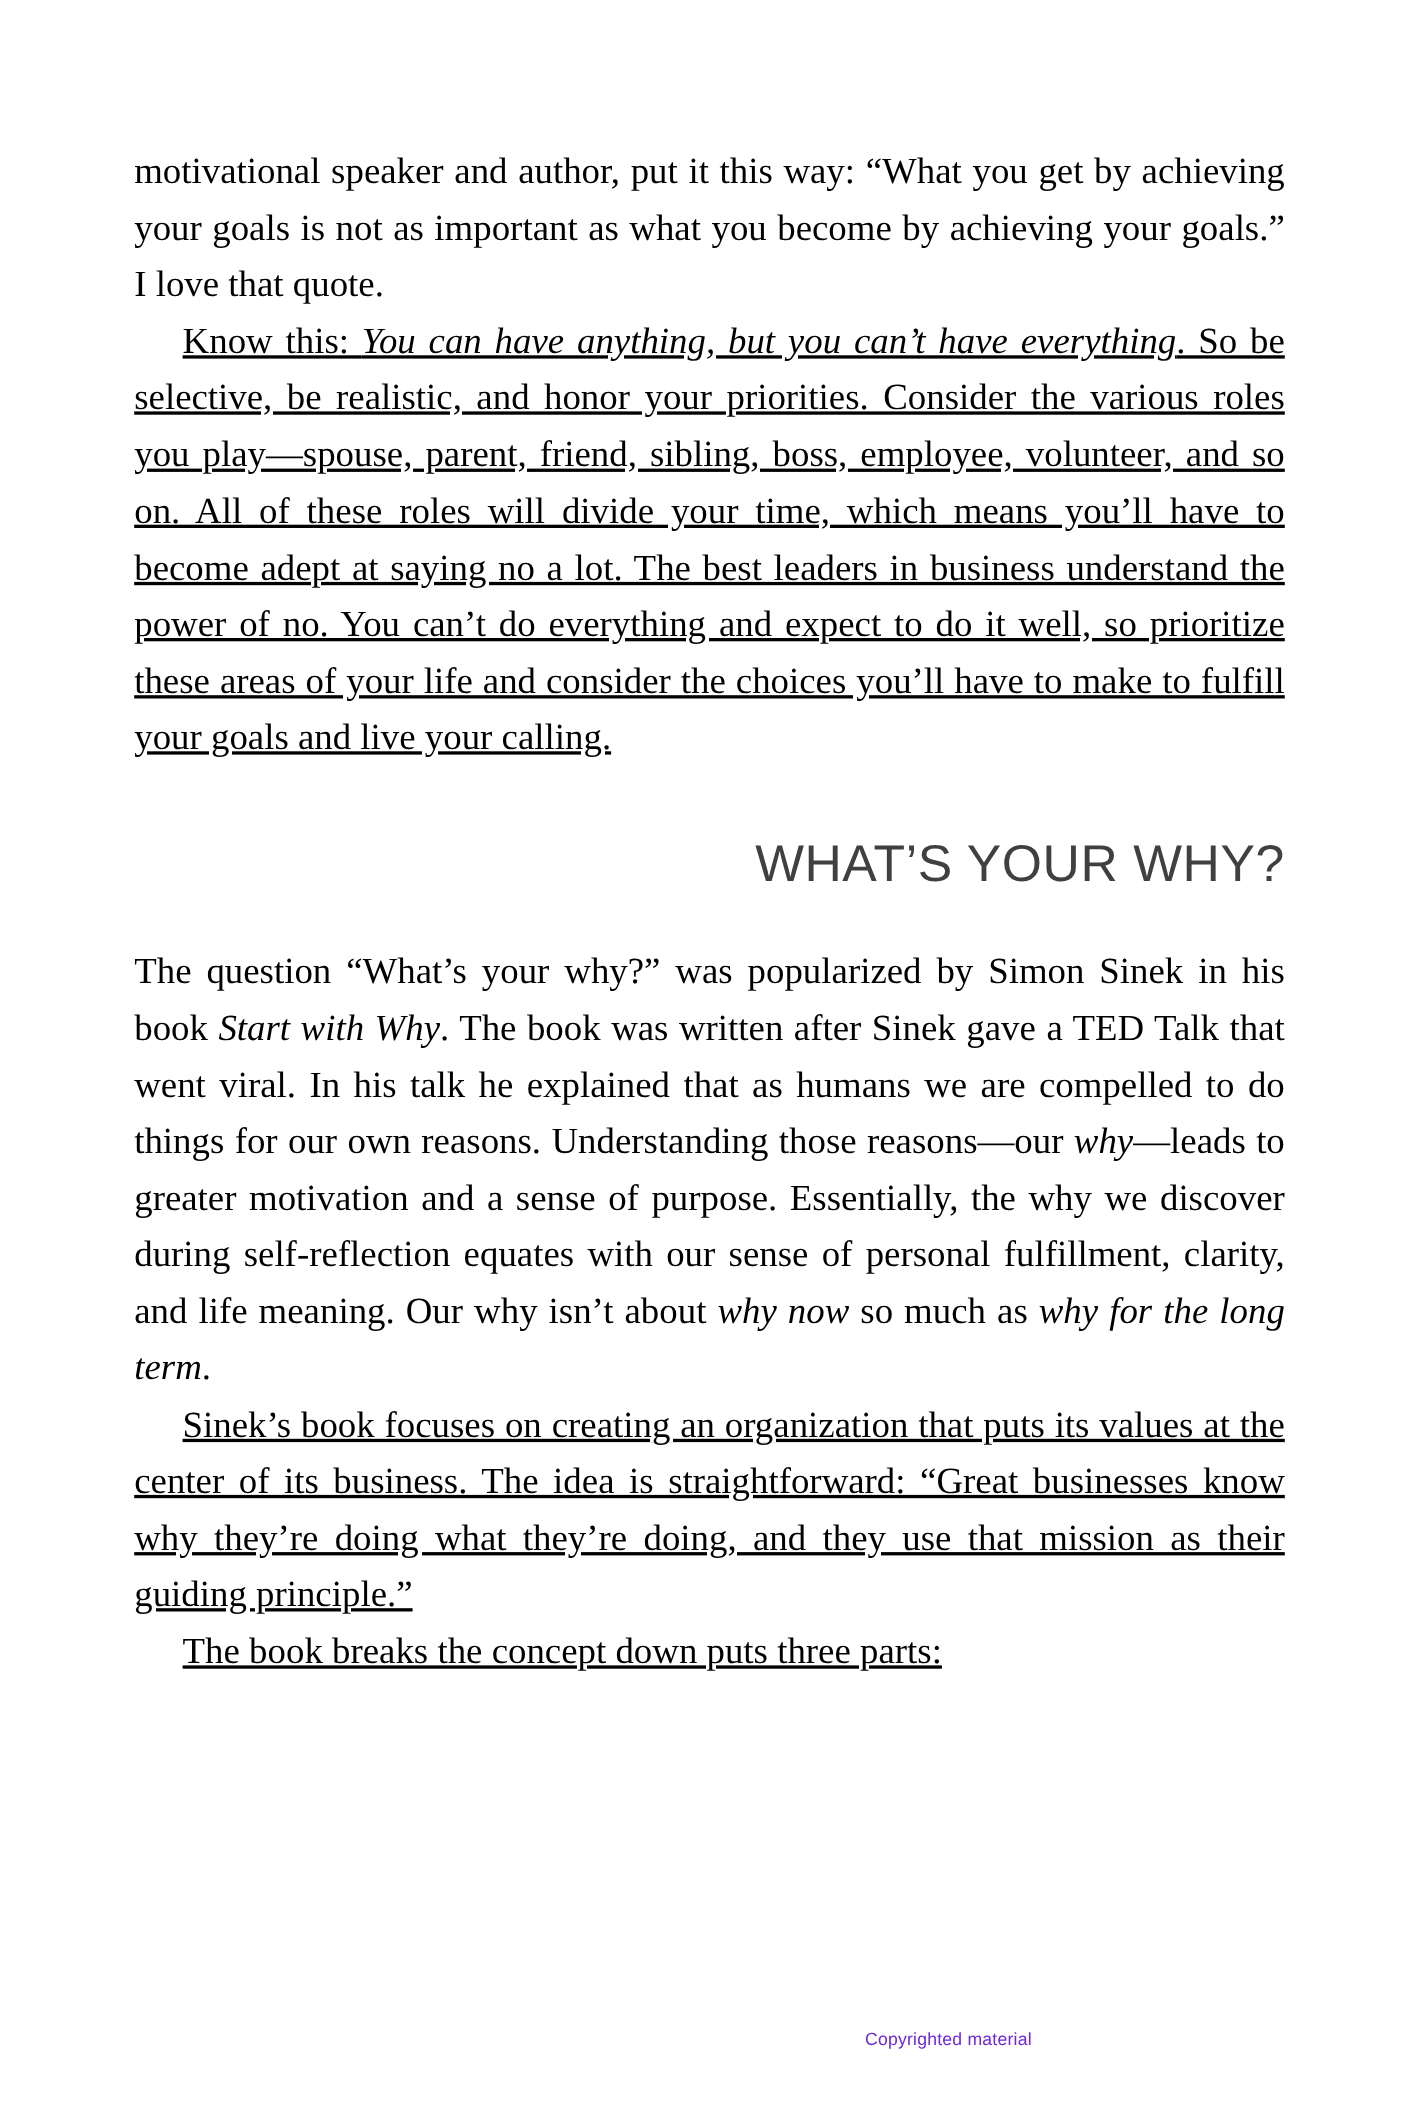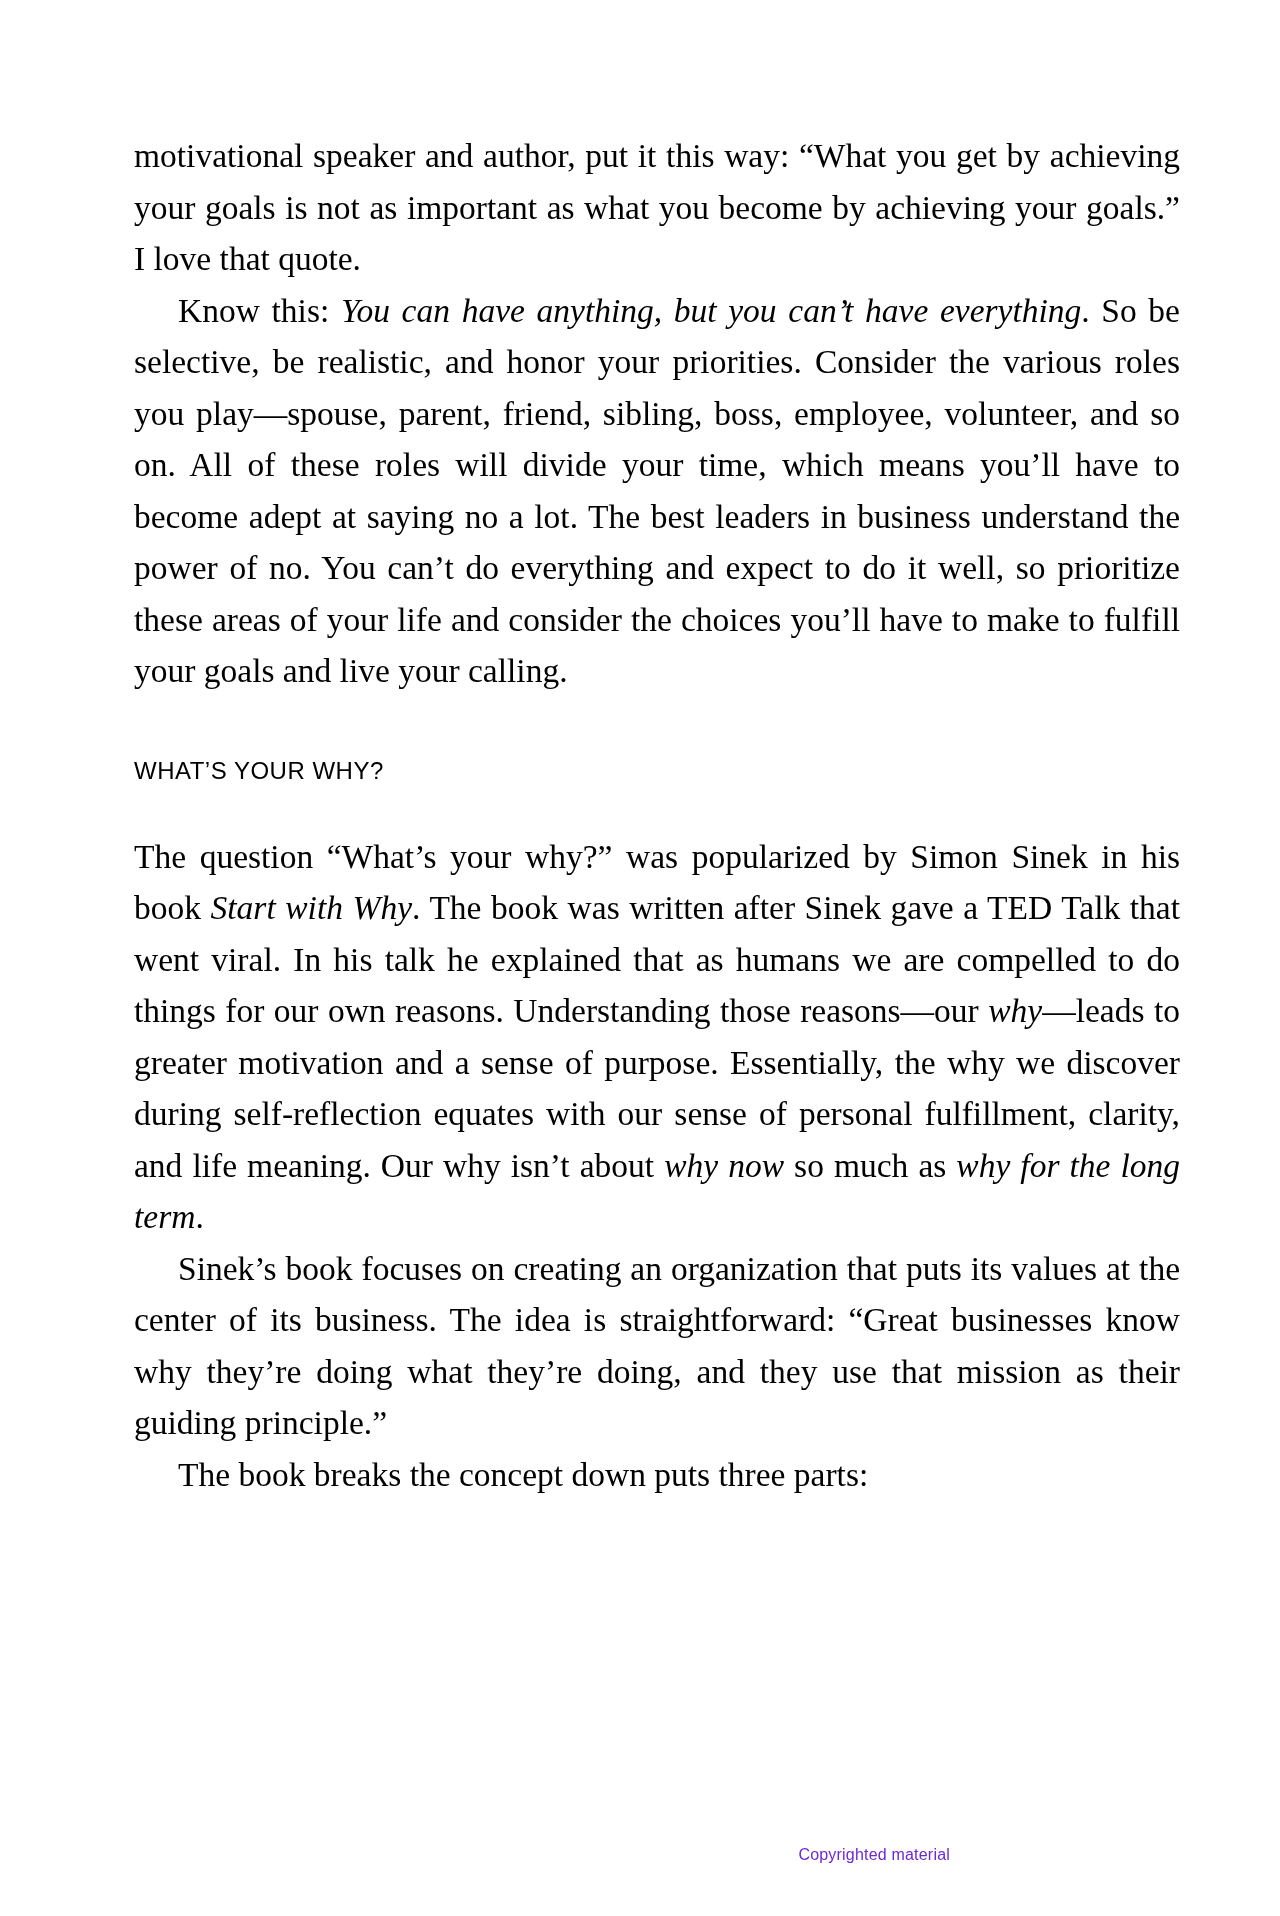--- a/index.html
+++ b/index.html
@@ -10,21 +10,21 @@
   body {
     width: 1280px;
     height: 1916px;
     position: relative;
     font-family: "Liberation Serif", serif;
     color: #000000;
     overflow: hidden;
   }
   .page {
     position: absolute;
-    left: 16px;
+    left: 4px;
     top: 0;
     width: 1052px;
     height: 1916px;
     background: #ffffff;
   }
   .text-column {
     position: absolute;
     left: 118px;
     top: 130px;
     width: 1046px;
@@ -32,29 +32,30 @@
   p.body-para {
     margin: 0;
     font-size: 33.5px;
     line-height: 51.5px;
     text-align: justify;
     text-justify: inter-word;
     hyphens: none;
   }
   p.body-para.indent {
     text-indent: 44px;
+    text-decoration: underline;
   }
   .section-heading {
     margin: 0;
     font-family: "Liberation Sans", sans-serif;
-    font-size: 24px;
+    font-size: 47px;
     font-weight: 400;
     letter-spacing: 0.5px;
-    text-align: left;
-    color: #000000;
+    text-align: right;
+    color: #404040;
   }
   .gap-before-heading { height: 60px; }
   .gap-after-heading  { height: 46px; }
   .gap-list-before    { height: 32px; }
   .list-item {
     margin: 0;
     font-size: 33.5px;
     line-height: 51.5px;
     padding-left: 48px;
     text-align: left;

